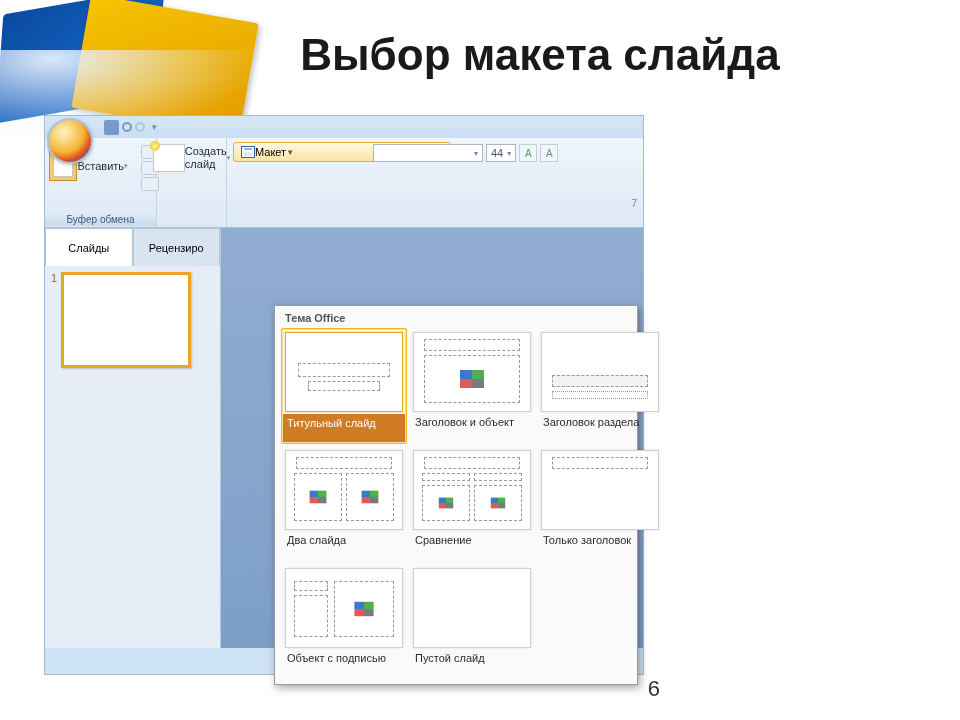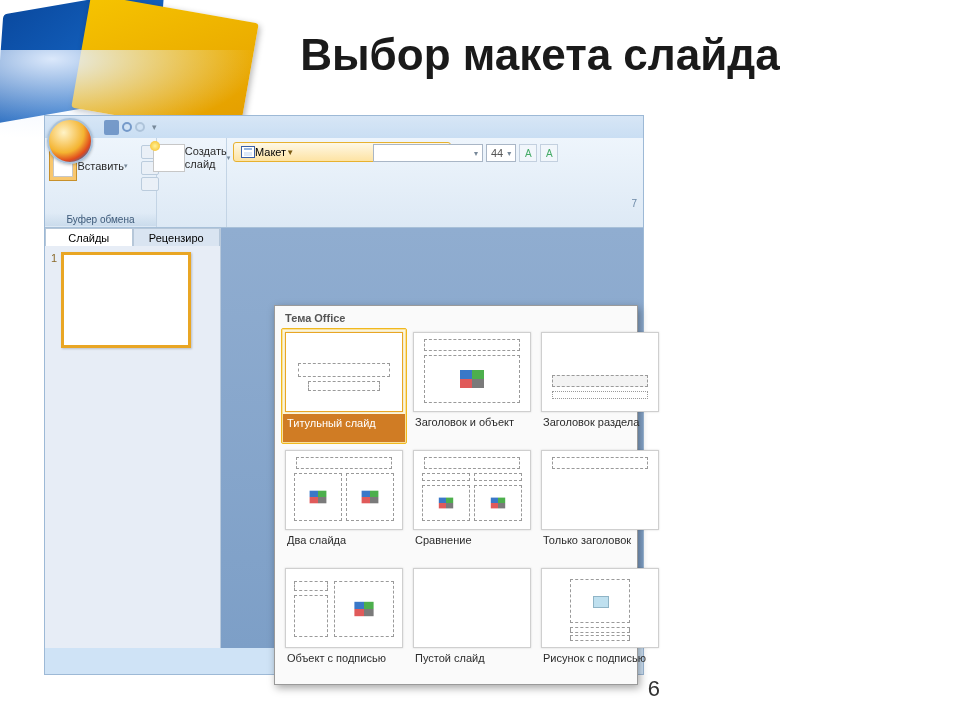--- a/index.html
+++ b/index.html
@@ -45,21 +45,21 @@
   .ico-layout::after{content:"";position:absolute;top:5px;left:2px;right:2px;bottom:1px;background:#dde9f8;}
 
   .fontgrp { padding:6px 8px; font-size:11px; display:flex; flex-direction:column; gap:5px;}
   .fontrow { display:flex; gap:3px;}
   .sel { border:1px solid #a9b6c6; background:#fff; height:18px; padding:2px 4px; font-size:11px; color:#555; display:flex; align-items:center; min-width:60px;}
   .sel.small{min-width:24px;}
   .fmtbtn { width:18px;height:18px; border:1px solid #c3d0df; background:#f1f6fb; font-size:10px; display:flex;align-items:center;justify-content:center;color:#4a6; }
 
   .panes { display:flex; height: calc(100% - 138px);}
   .left-pane { width: 176px; background:#eef3fa; border-right:1px solid #b8c9dc; display:flex; flex-direction:column;}
-  .pane-tabs { display:flex; height:18px; font-size:11px;}
+  .pane-tabs { display:flex; height:38px; font-size:11px;}
   .pane-tab { flex:1; display:flex; align-items:center; justify-content:center; background:#d9e4f1; border:1px solid #b6c7d9; border-bottom:none; cursor:pointer;}
   .pane-tab.active { background:#fff; font-weight:500;}
   .thumbs { flex:1; background:#e7edf6; padding:6px; }
   .thumb-wrap { display:flex; gap:4px;}
   .thumb-num { font-size:11px; color:#8a6a2a;}
   .thumb { width:130px; height:96px; background:#fff; border:3px solid #e9a624; box-shadow:1px 1px 2px rgba(0,0,0,.2);}
   .main-pane { flex:1; background:linear-gradient(#90add0,#7d9fc7);}
 
   
   .gallery { position:absolute; top: 305px; left: 274px; width: 364px; background:#fafafa; border:1px solid #9a9a9a; box-shadow:2px 3px 8px rgba(0,0,0,.35); z-index:20; padding-bottom:4px;}
@@ -279,22 +279,14 @@
               <span></span>
             </div>
           </div>
         </div>
       <div class="opt-label">Объект с подписью</div>
     </div>
     <div class="opt">
       <div class="prev"></div>
       <div class="opt-label">Пустой слайд</div>
     </div>
-    <div class="opt">
-      <div class="prev">
-          <div class="ph pic"></div>
-          <div class="ph pic-cap"></div>
-          <div class="ph pic-cap2"></div>
-        </div>
-      <div class="opt-label">Рисунок с подписью</div>
-    </div>
   </div>
 </div>
 
 </body></html>

